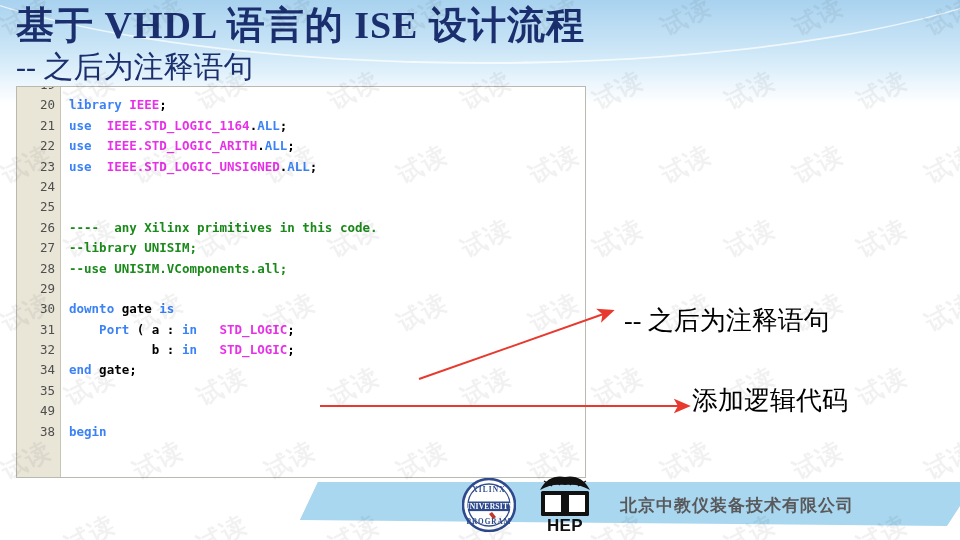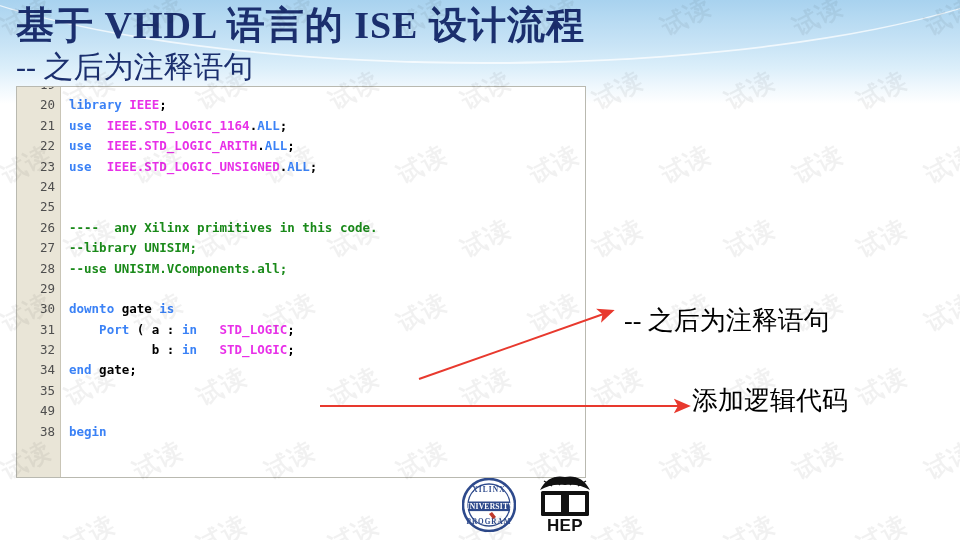--- a/index.html
+++ b/index.html
@@ -238,20 +238,28 @@
         <path d="M0,0.6 L9,4.5 L0,8.4 L2.2,4.5 Z" fill="#e8392e"></path>
       </marker>
     </defs>
     <line x1="419" y1="379" x2="612" y2="311" stroke="#e8392e" stroke-width="1.9" marker-end="url(#ah)"></line>
     <line x1="320" y1="406" x2="688" y2="406" stroke="#e8392e" stroke-width="1.9" marker-end="url(#ah)"></line>
   </svg>
 
   <div class="anno anno-1">-- 之后为注释语句</div>
   <div class="anno anno-2">添加逻辑代码</div>
 
+  <div class="footer">
+    <svg class="banner" viewBox="0 0 960 66" width="960" height="66" preserveAspectRatio="none">
+      <polygon points="318,8 960,8 945,31 960,31 905,46 300,46" fill="#a9d7ef"></polygon>
+      <polygon points="318,8 960,8 960,32 300,46" fill="#a9d7ef"></polygon>
+      <polygon points="300,46 960,32 947,52" fill="#a9d7ef"></polygon>
+    </svg>
+    <div class="footer-text">北京中教仪装备技术有限公司</div>
+  </div>
 
   <svg class="logo-xilinx" viewBox="0 0 54 54" width="54" height="54">
     <circle cx="27" cy="27" r="26" fill="#ffffff" stroke="#2e4a8c" stroke-width="2.6"></circle>
     <circle cx="27" cy="27" r="21" fill="#ffffff" stroke="#2e4a8c" stroke-width="1.3"></circle>
     <path d="M9,22 A20,20 0 0,1 45,22 Z" fill="#ffffff"></path>
     <text x="27" y="13.5" font-family="'Liberation Serif',serif" font-size="7.4" font-weight="bold" fill="#2e4a8c" text-anchor="middle" letter-spacing="1.1">XILINX</text>
     <rect x="6.5" y="23.5" width="41" height="9.6" fill="#2e4a8c"></rect>
     <text x="27" y="31" font-family="'Liberation Serif',serif" font-size="7.6" font-weight="bold" fill="#ffffff" text-anchor="middle" letter-spacing="0.2">UNIVERSITY</text>
     <text x="27" y="45.5" font-family="'Liberation Serif',serif" font-size="7.2" font-weight="bold" fill="#2e4a8c" text-anchor="middle" letter-spacing="1">PROGRAM</text>
     <path d="M30,34 L34,39 L31,41 L27,36 Z" fill="#c0392b"></path>

